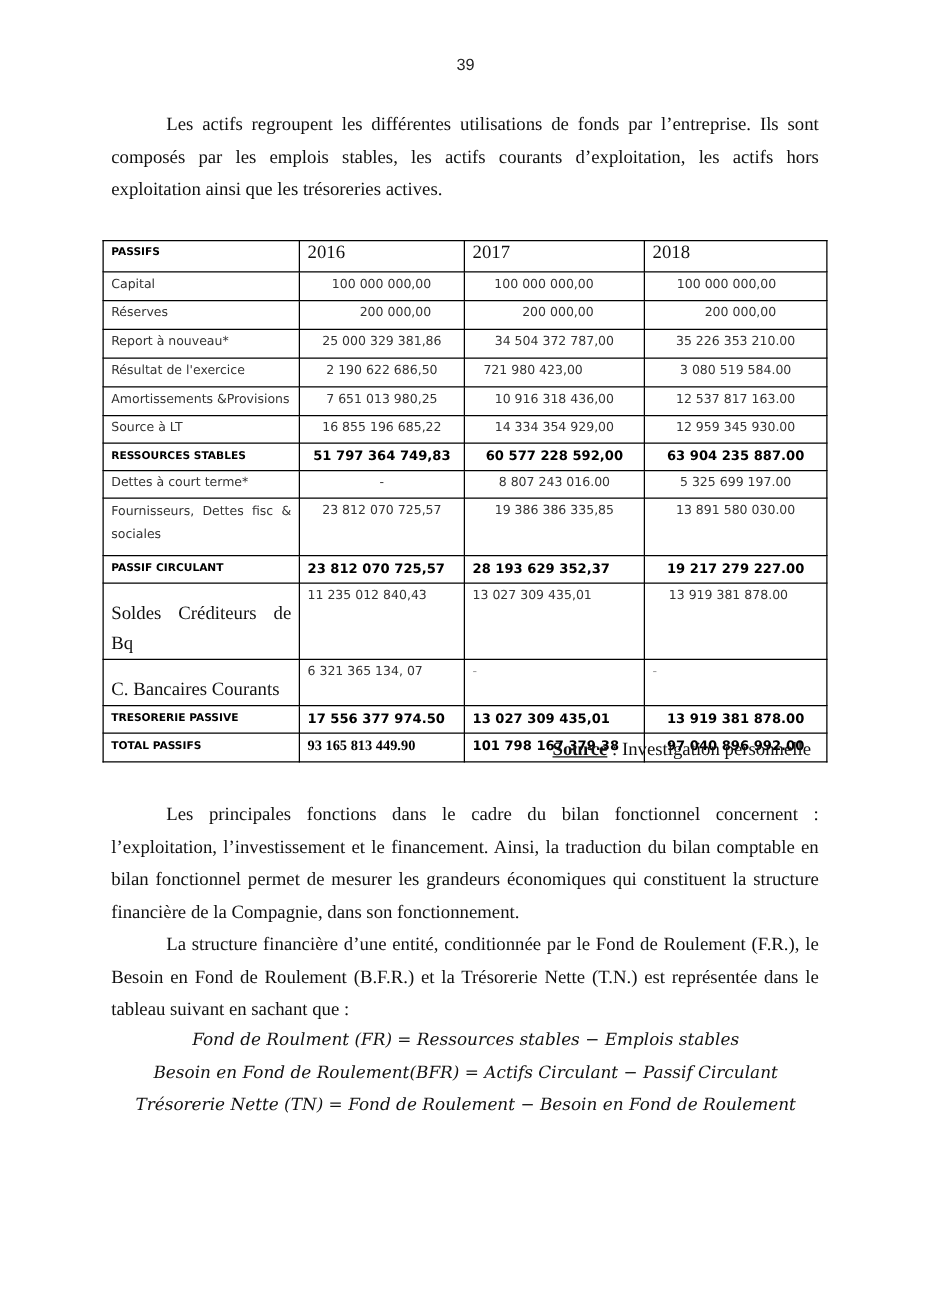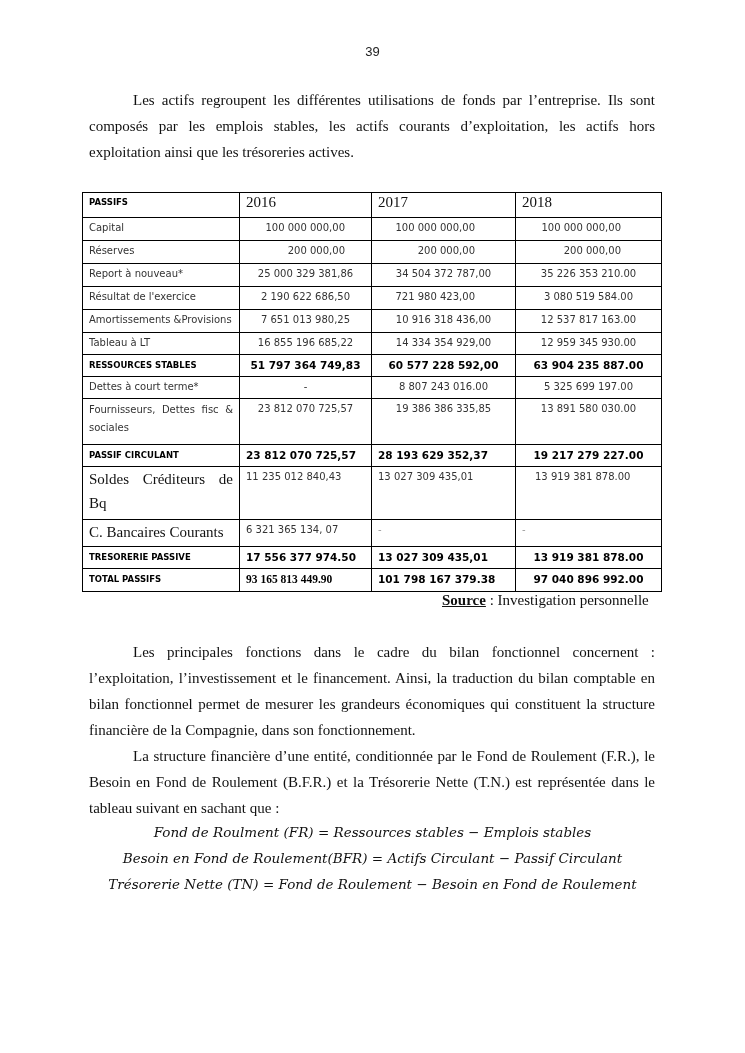--- a/index.html
+++ b/index.html
@@ -26,21 +26,21 @@
     table.bilan col.c1 { width: 132px; }
     table.bilan col.c2 { width: 144px; }
     table.bilan col.c3 { width: 146px; }
     table.bilan td.label { padding-top: 4px; }
     table.bilan td.num { text-align: center; padding-top: 4px; }
     table.bilan tr.bold td { font-weight: bold; color: #000; }
     table.bilan tr.bold td.label { font-size: 8.5px; padding-top: 5px; }
     table.bilan tr.bold td.num { font-size: 10.5px; }
     table.bilan td.year { font-family: "Liberation Serif", serif; font-size: 15px; color: #111; padding-top: 1px; text-align: left; }
     table.bilan td.serif-label { font-family: "Liberation Serif", serif; font-size: 15px; color: #111;
-      white-space: normal; line-height: 24px; padding-top: 0; text-align: justify; text-align-last: left; }
+      white-space: normal; line-height: 24px; padding-top: 12px; text-align: justify; text-align-last: left; }
     table.bilan td.wrap { white-space: normal; line-height: 18px; text-align: justify; text-align-last: left; padding-top: 2px; }
     table.bilan td.left { text-align: left; padding-left: 6px; }
     table.bilan td.serifnum { font-family: "Liberation Serif", serif; font-size: 11px; }
     table.bilan tr.bold td.serifnum { font-size: 11.5px; }
 
     .source { position: absolute; top: 592px; left: 442px; font-family: "Liberation Serif", serif;
       font-size: 15px; color: #111; white-space: nowrap; }
     .source .s-label { font-weight: bold; text-decoration: underline; }
 
     .formula { position: absolute; left: 0; width: 745px; text-align: center;
@@ -84,31 +84,31 @@
       </tr>
       <tr style="height:23px;">
         <td class="label">Report à nouveau*</td>
         <td class="num">25 000 329 381,86</td>
         <td class="num">34 504 372 787,00</td>
         <td class="num">35 226 353 210.00</td>
       </tr>
       <tr style="height:23px;">
         <td class="label">Résultat de l'exercice</td>
         <td class="num">2 190 622 686,50</td>
-        <td class="num" style="text-align:right;padding-right:40px;">721 980 423,00</td>
+        <td class="num" style="text-align:center;padding-right:40px;">721 980 423,00</td>
         <td class="num">3 080 519 584.00</td>
       </tr>
       <tr style="height:23px;">
         <td class="label">Amortissements &amp;Provisions</td>
         <td class="num">7 651 013 980,25</td>
         <td class="num">10 916 318 436,00</td>
         <td class="num">12 537 817 163.00</td>
       </tr>
       <tr style="height:22px;">
-        <td class="label">Tableau à LT</td>
+        <td class="label">Source à LT</td>
         <td class="num">16 855 196 685,22</td>
         <td class="num">14 334 354 929,00</td>
         <td class="num">12 959 345 930.00</td>
       </tr>
       <tr class="bold" style="height:22px;">
         <td class="label">RESSOURCES STABLES</td>
         <td class="num">51 797 364 749,83</td>
         <td class="num">60 577 228 592,00</td>
         <td class="num">63 904 235 887.00</td>
       </tr>

